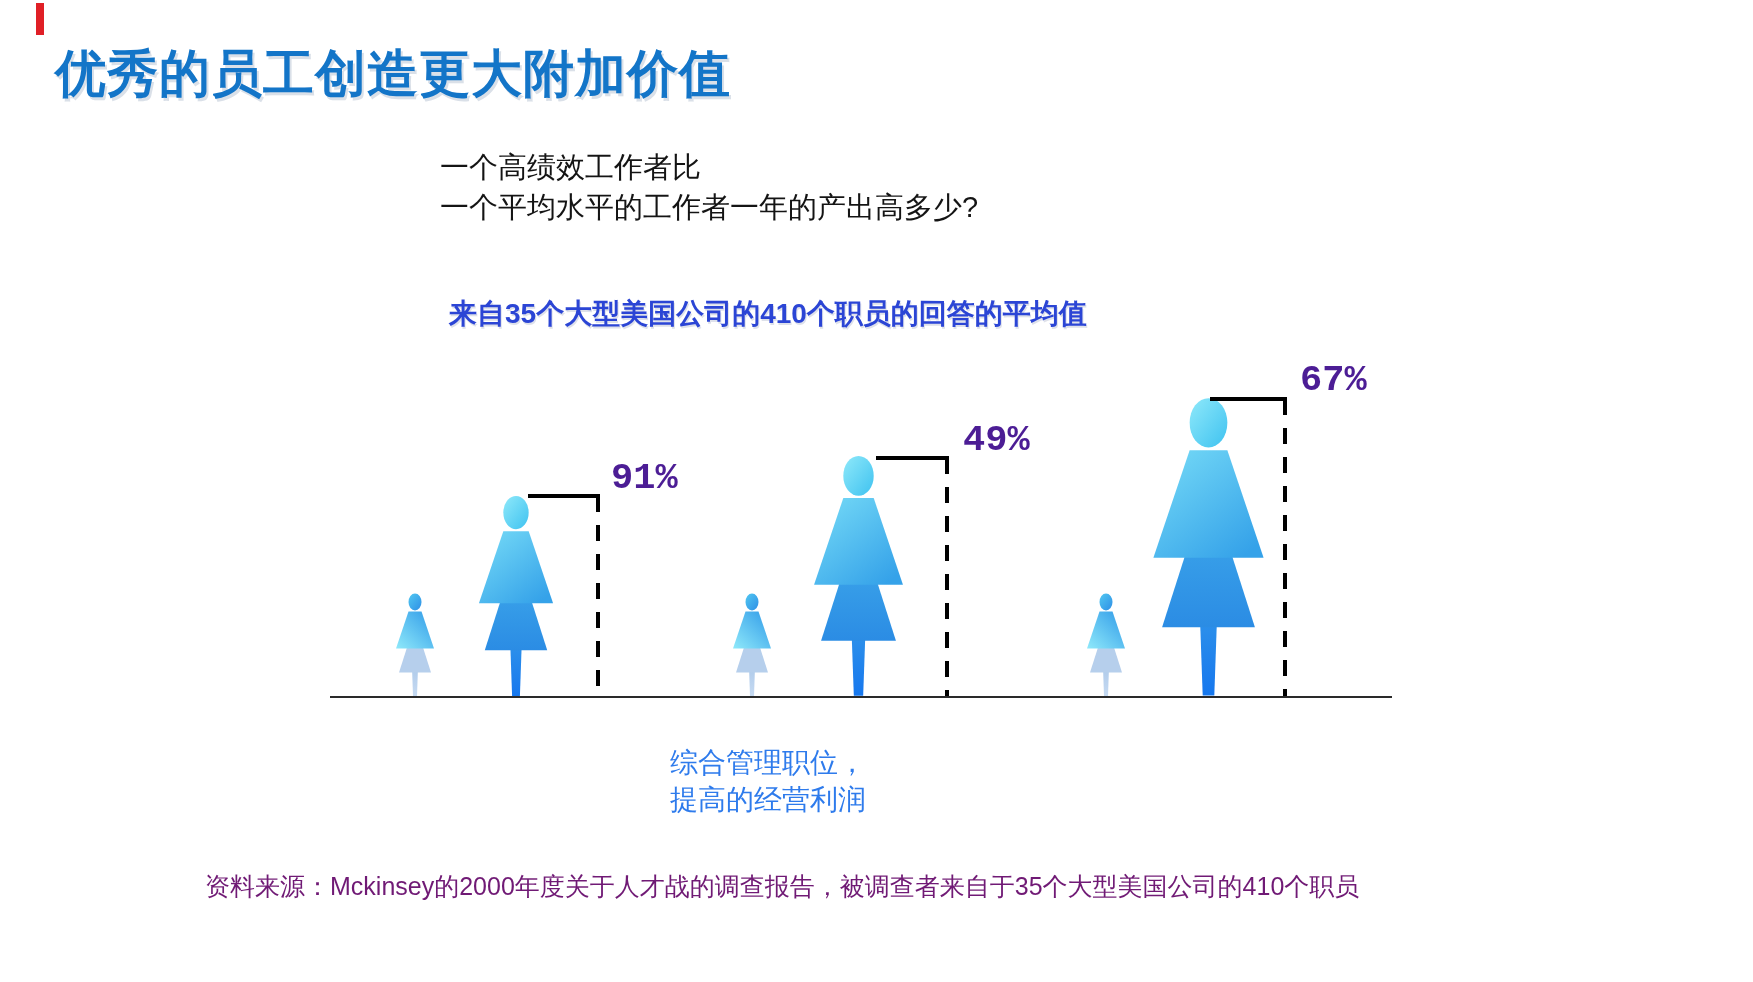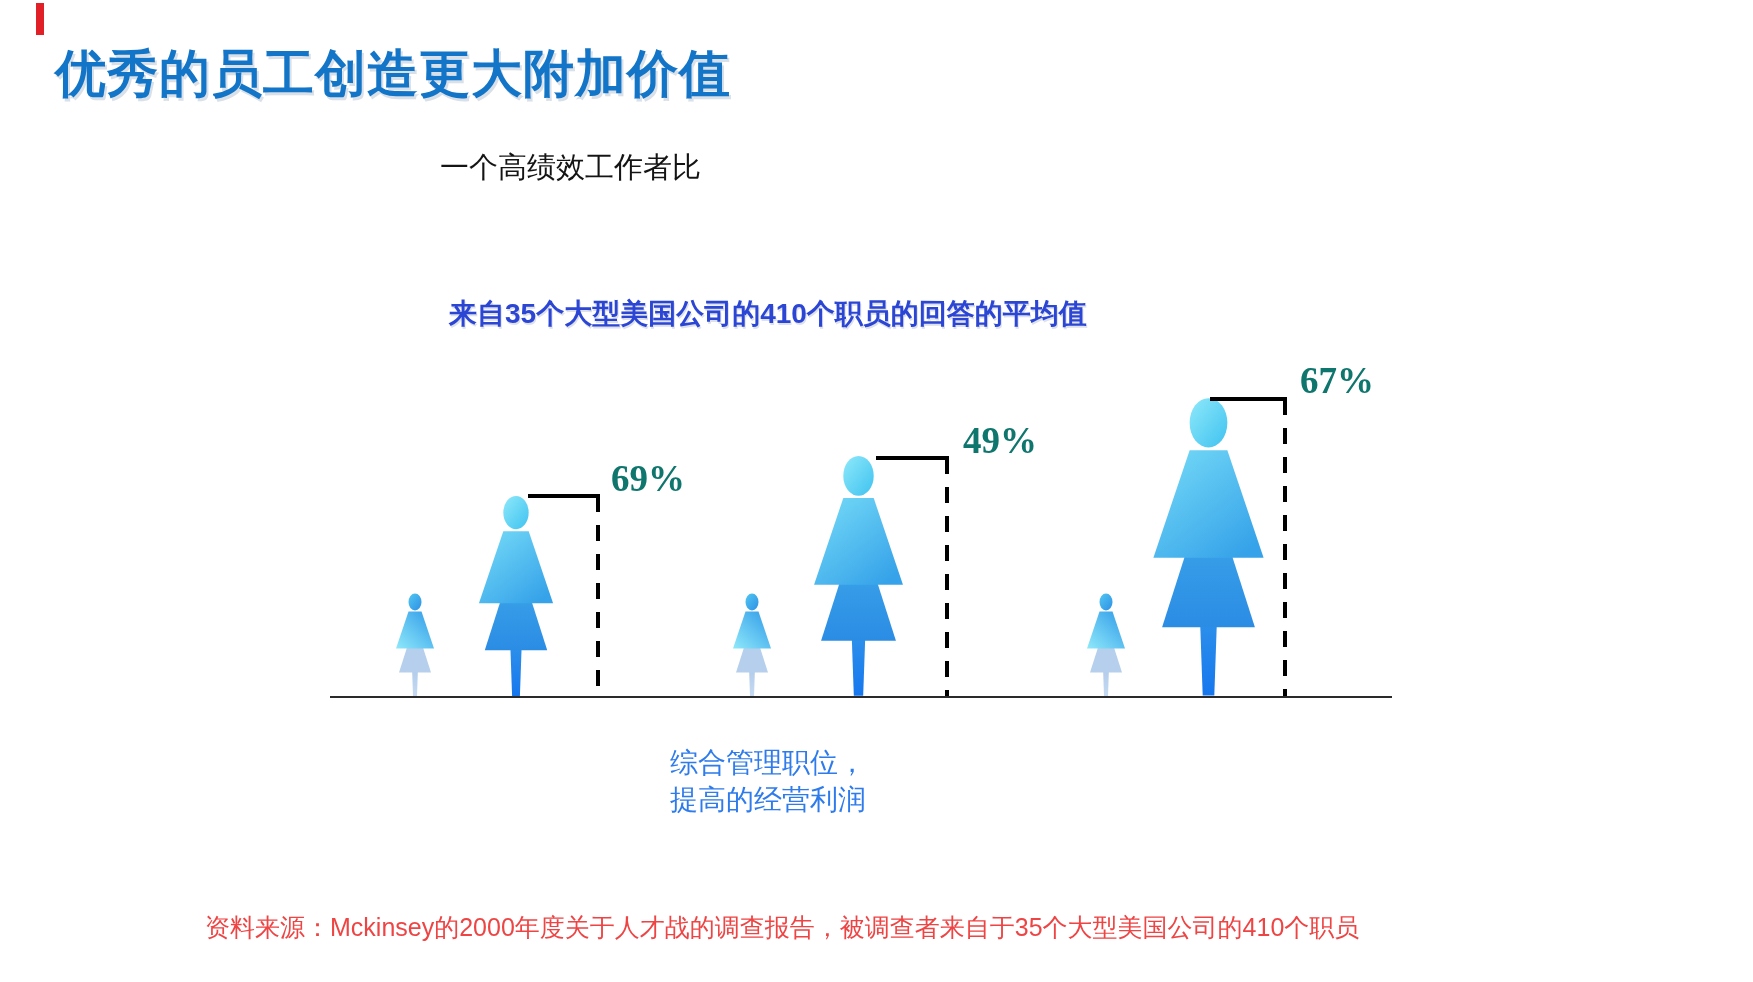--- a/index.html
+++ b/index.html
@@ -24,29 +24,29 @@
     margin-left:19px;
   }
   .baseline{position:absolute;left:330px;top:696px;width:1062px;height:2px;background:#2a2a2a;}
   .person{position:absolute;}
   .hline{position:absolute;height:4px;background:#000;}
   .vdash{
     position:absolute;width:4px;
     background-image:repeating-linear-gradient(to bottom,#000 0px,#000 16px,transparent 16px,transparent 29px);
   }
   .pct{
-    position:absolute;font-family:Liberation Serif, serif;
-    font-weight:700;font-size:37px;color:#0f766e;line-height:1;text-align:right;
+    position:absolute;font-family:Liberation Mono, monospace;
+    font-weight:700;font-size:37px;color:#4c1d95;line-height:1;text-align:right;
   }
   .cat-label{
     position:absolute;font-size:28px;line-height:37px;color:#2E7BEC;
   }
   .source{
     position:absolute;left:205px;top:870px;
-    font-size:25px;color:#ef4444;margin-top:41px;
+    font-size:25px;color:#701a75;
   }
   .defs-holder{position:absolute;width:0;height:0;overflow:hidden;}
 </style>
 </head>
 <body>
 
 <div class="slide">
 
   <svg class="defs-holder" aria-hidden="true">
     <defs>
@@ -80,39 +80,40 @@
       </linearGradient>
     </defs>
   </svg>
 
   <div class="accent-bar"></div>
 
   <h1 class="title">优秀的员工创造更大附加价值</h1>
 
   <div class="question">
     <div>一个高绩效工作者比</div>
+    <div>一个平均水平的工作者一年的产出高多少?</div>
   </div>
 
   <div class="subtitle">来自35个大型美国公司的410个职员的回答的平均值</div>
 
   <svg class="person" style="left:390px;top:593px;" width="50" height="104" viewBox="0 0 100 206">
     <polygon points="44,148 56,148 54,205 46,205" fill="url(#gFade)"></polygon>
     <polygon points="50,58 82,158 18,158" fill="#B6CFEC"></polygon>
     <polygon points="37,36 63,36 88,110 12,110" fill="url(#gTopS)"></polygon>
     <ellipse cx="50" cy="17" rx="13" ry="17" fill="url(#gHeadS)"></ellipse>
   </svg>
   <svg class="person" style="left:467px;top:496px;" width="98" height="201" viewBox="0 0 100 206">
     <polygon points="44,148 56,148 54,205 46,205" fill="url(#gLegs)"></polygon>
     <polygon points="50,58 82,158 18,158" fill="url(#gUnder)"></polygon>
     <polygon points="37,36 63,36 88,110 12,110" fill="url(#gTop)"></polygon>
     <ellipse cx="50" cy="17" rx="13" ry="17" fill="url(#gHead)"></ellipse>
   </svg>
   <div class="hline" style="left:528px;top:494px;width:72px;"></div>
   <div class="vdash" style="left:596px;top:496px;height:201px;"></div>
-  <div class="pct" style="left:611px;top:460px;">69%</div>
+  <div class="pct" style="left:611px;top:460px;">91%</div>
 
   <svg class="person" style="left:727px;top:593px;" width="50" height="104" viewBox="0 0 100 206">
     <polygon points="44,148 56,148 54,205 46,205" fill="url(#gFade)"></polygon>
     <polygon points="50,58 82,158 18,158" fill="#B6CFEC"></polygon>
     <polygon points="37,36 63,36 88,110 12,110" fill="url(#gTopS)"></polygon>
     <ellipse cx="50" cy="17" rx="13" ry="17" fill="url(#gHeadS)"></ellipse>
   </svg>
   <svg class="person" style="left:800px;top:456px;" width="117" height="241" viewBox="0 0 100 206">
     <polygon points="44,148 56,148 54,205 46,205" fill="url(#gLegs)"></polygon>
     <polygon points="50,58 82,158 18,158" fill="url(#gUnder)"></polygon>

